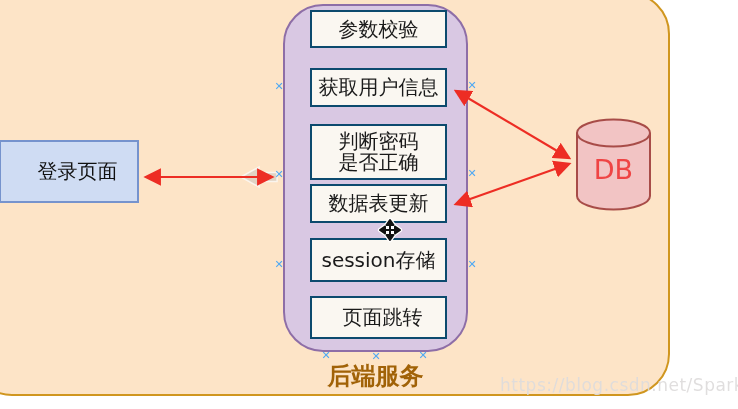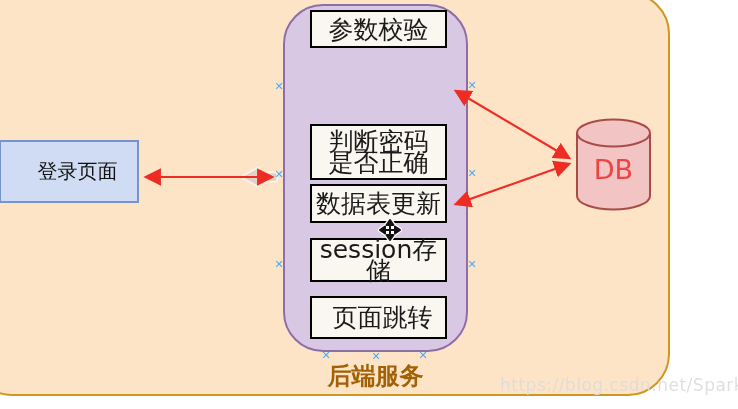--- a/index.html
+++ b/index.html
@@ -29,23 +29,23 @@
 
   
   #backend {
     position:absolute; left:283px; top:4px; width:185px; height:348px;
     background:#d9c8e3; border:2px solid #8e6ea7; border-radius:40px;
   }
 
   
   .step {
     position:absolute; left:310px; width:137px;
-    background:#faf7f1; border:2px solid #000000;
+    background:#faf7f1; border:2px solid #0c4a6e;
     display:flex; align-items:center; justify-content:center;
-    font-size:25px; color:#1a1a1a; text-align:center;
+    font-size:20px; color:#1a1a1a; text-align:center;
     white-space:pre-line; line-height:21px;
   }
   #step-1 { top:10px;  height:38px; }
   #step-2 { top:68px;  height:39px; }
   #step-3 { top:124px; height:56px; }
   #step-4 { top:184px; height:39px; }
   #step-5 { top:238px; height:44px; }
   #step-6 { top:296px; height:43px;padding-left:8px; }
 
   
@@ -86,20 +86,23 @@
 
   <div id="login-box">
     <span>登录页面</span>
   </div>
 
 
   <div id="backend"></div>
 
   <div class="step" id="step-1">
     <span>参数校验</span>
+  </div>
+  <div class="step" id="step-2">
+    <span>获取用户信息</span>
   </div>
   <div class="step" id="step-3">
     <span>判断密码
 是否正确</span>
   </div>
   <div class="step" id="step-4">
     <span>数据表更新</span>
   </div>
   <div class="step" id="step-5">
     <span>session存储</span>

